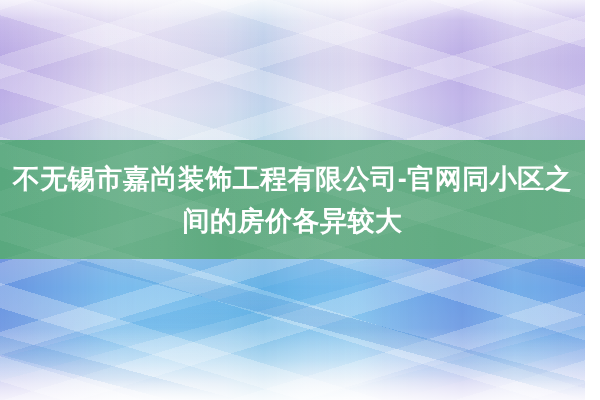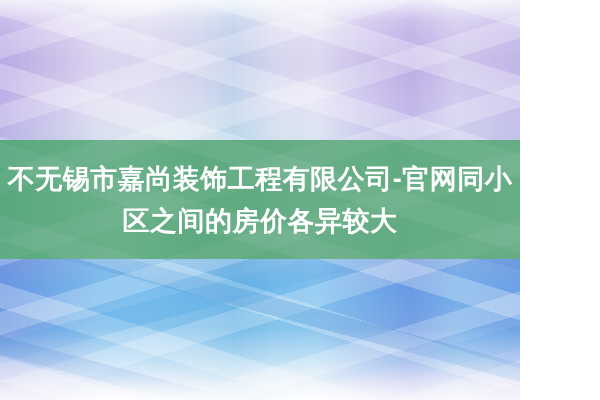--- a/index.html
+++ b/index.html
@@ -2,21 +2,21 @@
 <html><head>
 <meta charset="utf-8">
 <style>
   html, body {
     margin: 0;
     padding: 0;
     background: #ffffff;
   }
   #banner {
     position: relative;
-    width: 520px;
+    width: 585px;
     height: 400px;
     overflow: hidden;
     font-family: "Liberation Sans", "DejaVu Sans", sans-serif;
     background: #ffffff;
   }
 
   
   .bg-layer {
     position: absolute;
     inset: 0;

